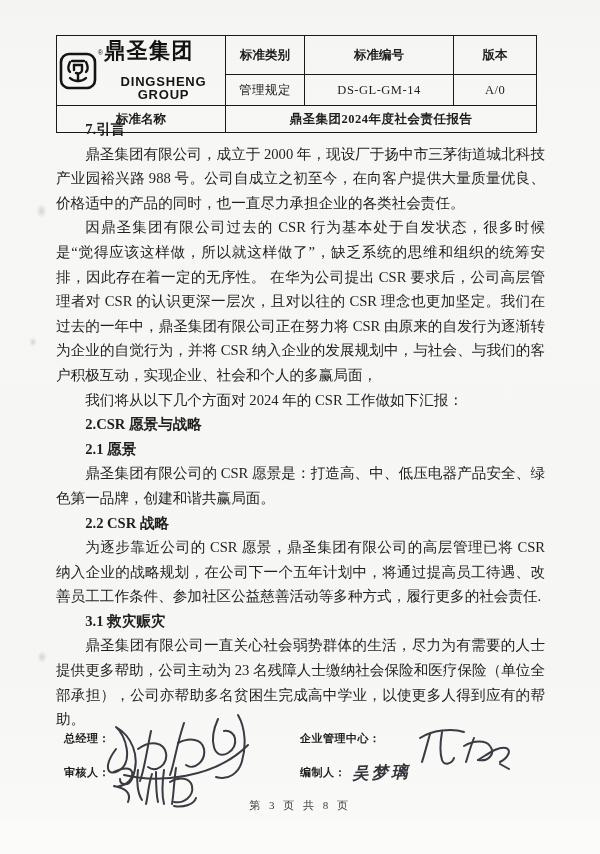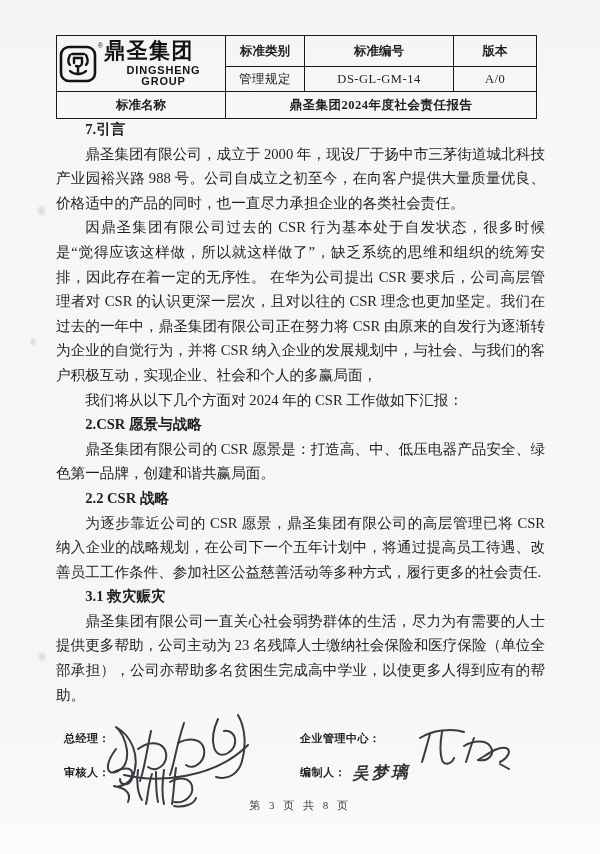--- a/index.html
+++ b/index.html
@@ -50,21 +50,21 @@
     font-size:7px;color:#1a1a1a;
   }
   .brand-text{display:flex;flex-direction:column;align-items:flex-start;line-height:1;}
   .brand-cn{
     font-family:"Liberation Sans","DejaVu Sans",sans-serif;
     font-weight:900;font-size:21px;letter-spacing:1.5px;color:#121212;
     transform:scaleY(1.05);
   }
   .brand-en{
     font-family:"Liberation Sans","DejaVu Sans",sans-serif;
-    font-weight:bold;font-size:11px;letter-spacing:.8px;color:#141414;margin-top:4px;
+    font-weight:bold;font-size:13px;letter-spacing:.8px;color:#141414;margin-top:14px;
   }
 
   
   .doc-body{
     position:absolute;left:56px;top:117px;width:489px;
   }
   .doc-body p{
     margin:0;
     font-size:14.6px;
     line-height:24.6px;
@@ -153,20 +153,21 @@
     </tr>
   </tbody>
     </table>
 
   <div class="doc-body">
       <p class="heading">7.引言</p>
       <p class="body">鼎圣集团有限公司，成立于 2000 年，现设厂于扬中市三茅街道城北科技产业园裕兴路 988 号。公司自成立之初至今，在向客户提供大量质量优良、 价格适中的产品的同时，也一直尽力承担企业的各类社会责任。</p>
       <p class="body">因鼎圣集团有限公司过去的 CSR 行为基本处于自发状态，很多时候是“觉得应该这样做，所以就这样做了”，缺乏系统的思维和组织的统筹安排，因此存在着一定的无序性。 在华为公司提出 CSR 要求后，公司高层管理者对 CSR 的认识更深一层次，且对以往的 CSR 理念也更加坚定。我们在过去的一年中，鼎圣集团有限公司正在努力将 CSR 由原来的自发行为逐渐转为企业的自觉行为，并将 CSR 纳入企业的发展规划中，与社会、与我们的客户积极互动，实现企业、社会和个人的多赢局面，</p>
       <p class="body">我们将从以下几个方面对 2024 年的 CSR 工作做如下汇报：</p>
       <p class="heading">2.CSR 愿景与战略</p>
+      <p class="heading">2.1 愿景</p>
       <p class="body">鼎圣集团有限公司的 CSR 愿景是：打造高、中、低压电器产品安全、绿色第一品牌，创建和谐共赢局面。</p>
       <p class="heading">2.2 CSR 战略</p>
       <p class="body">为逐步靠近公司的 CSR 愿景，鼎圣集团有限公司的高层管理已将 CSR 纳入企业的战略规划，在公司下一个五年计划中，将通过提高员工待遇、改善员工工作条件、参加社区公益慈善活动等多种方式，履行更多的社会责任.</p>
       <p class="heading">3.1 救灾赈灾</p>
       <p class="body">鼎圣集团有限公司一直关心社会弱势群体的生活，尽力为有需要的人士提供更多帮助，公司主动为 23 名残障人士缴纳社会保险和医疗保险（单位全部承担），公司亦帮助多名贫困生完成高中学业，以使更多人得到应有的帮助。</p>
     </div>
 
   <span class="sig-label" style="left:64px;top:731px;">总经理：</span>
   <svg class="sig-svg" style="left:96px;top:703px;" width="162" height="86" viewBox="0 0 162 86">
     <path d="M20 46 C 8 62 10 74 22 68 C 38 60 30 32 20 24 C 34 32 46 52 36 76 C 32 84 24 82 24 76"></path>

